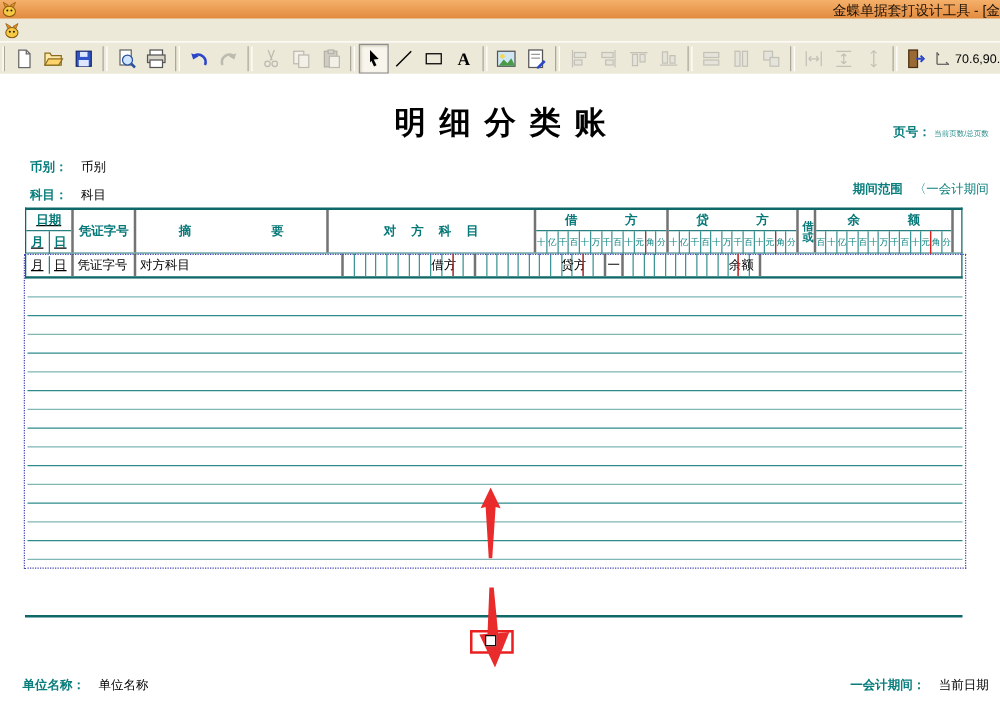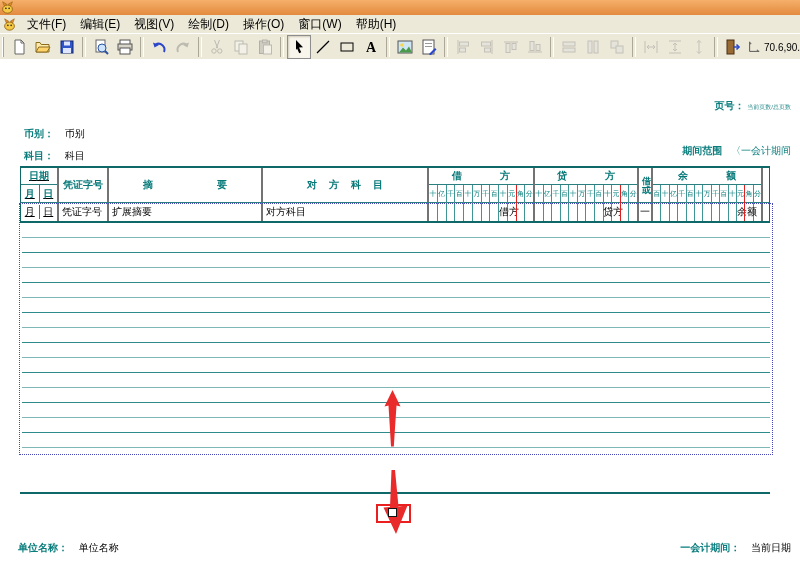--- a/index.html
+++ b/index.html
@@ -90,39 +90,31 @@
 <body>
 
 <div class="titlebar">
   <svg class="mascot" viewBox="0 0 16 16">
     <ellipse cx="8" cy="10" rx="6" ry="5" fill="#f6c945" stroke="#8a5a10" stroke-width="1"></ellipse>
     <path d="M4 6L2 1l5 3z" fill="#e8902a" stroke="#8a5a10" stroke-width=".7"></path>
     <path d="M12 6l2-5-5 3z" fill="#e8902a" stroke="#8a5a10" stroke-width=".7"></path>
     <circle cx="6" cy="9" r="1" fill="#222"></circle>
       <circle cx="10" cy="9" r="1" fill="#222"></circle>
   </svg>
+  <span class="title-text">金蝶单据套打设计工具 - [金</span>
 </div>
 
 <div class="menubar">
   <svg class="mascot" viewBox="0 0 16 16">
     <ellipse cx="8" cy="10" rx="6" ry="5" fill="#f6c945" stroke="#8a5a10" stroke-width="1"></ellipse>
     <path d="M4 6L2 1l5 3z" fill="#e8902a" stroke="#8a5a10" stroke-width=".7"></path>
     <path d="M12 6l2-5-5 3z" fill="#e8902a" stroke="#8a5a10" stroke-width=".7"></path>
     <circle cx="6" cy="9" r="1" fill="#222"></circle>
       <circle cx="10" cy="9" r="1" fill="#222"></circle>
   </svg>
-  <div style="display:flex">
-      <span class="menu-item">文件(F)</span>
-      <span class="menu-item">编辑(E)</span>
-      <span class="menu-item">视图(V)</span>
-      <span class="menu-item">绘制(D)</span>
-      <span class="menu-item">操作(O)</span>
-      <span class="menu-item">窗口(W)</span>
-      <span class="menu-item">帮助(H)</span>
-    </div>
 </div>
 
 <div class="toolbar">
   <div class="grip"></div>
   <div id="tb-buttons" style="display:flex;align-items:center">
       <div class="tbtn">
         <span>
           <svg viewBox="0 0 16 16">
             <path d="M4 1h6l3 3v11H4z" fill="#fff" stroke="#666"></path>
             <path d="M10 1v3h3" fill="none" stroke="#666"></path>
@@ -361,20 +353,21 @@
       <path d="M3 13h11M3 13V2" stroke="#444" stroke-width="1" fill="none"></path>
       <path d="M14 13l-3.2-1.2 1-1zM3 2l1.2 3.2 1-1z" fill="#444"></path>
     </svg>
     <span>70.6,90.2 mm</span>
   </div>
 
 </div>
 
 <div class="canvas">
 
+  <div class="doc-title">明细分类账</div>
 
   <div class="field-line page-line">
     <span class="lbl">页号：</span>
     <span class="page-val">当前页数/总页数</span>
   </div>
 
   <div class="field-line cur-line">
     <span class="lbl">币别：</span>
     <span class="val">币别</span>
   </div>
@@ -472,21 +465,20 @@
       </div>
       <div class="col" style="width:8px"></div>
     </div>
 
     <div class="drow">
       <div class="col dtxt ctr" style="width:36px;display:flex">
         <div class="md dtxt ctr" style="font-weight:normal;color:#000">月</div>
         <div class="md dtxt ctr" style="font-weight:normal;color:#000">日</div>
       </div>
       <div class="col dtxt pad" style="width:50px">凭证字号</div>
-      <div class="col dtxt pad" style="width:154px">扩展摘要</div>
       <div class="col dtxt pad" style="width:166px">对方科目</div>
       <div class="col digits" style="width:106px">
         <i class="yuan y12"></i>
         <span class="rlabel" style="right:14px">借方</span>
       <span class="dcell"></span>
           <span class="dcell"></span>
           <span class="dcell"></span>
           <span class="dcell"></span>
           <span class="dcell"></span>
           <span class="dcell"></span>

